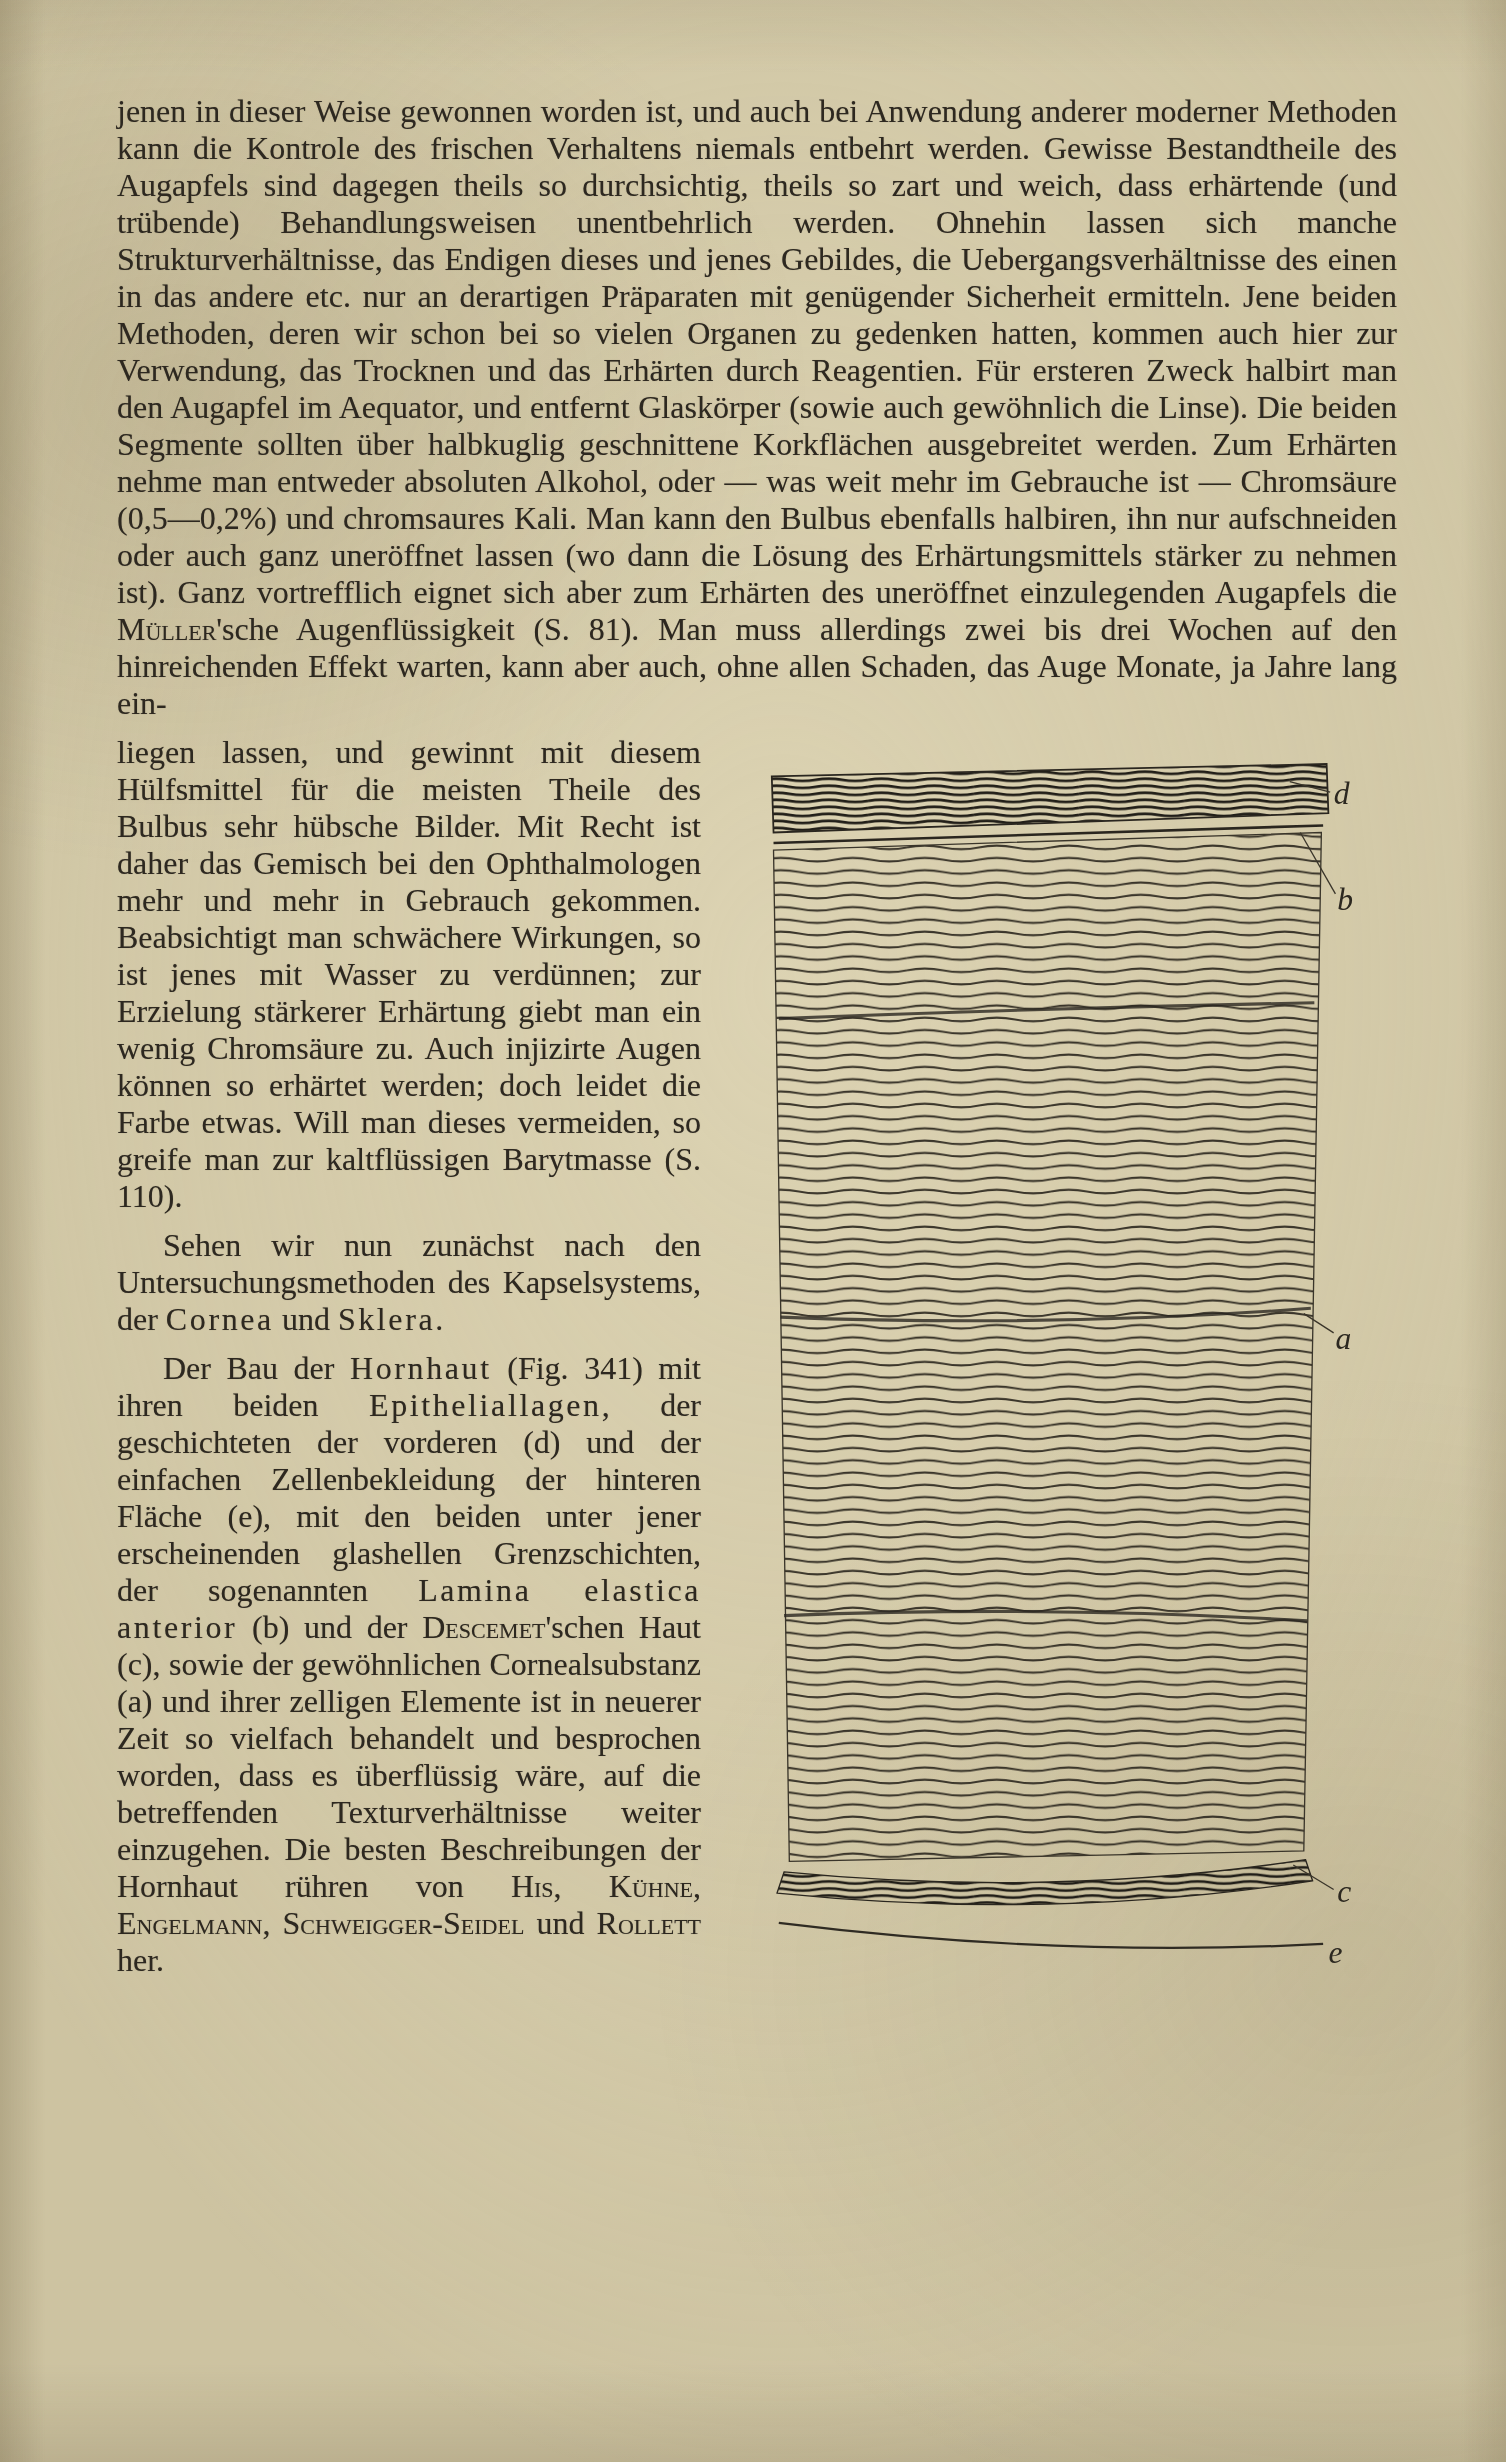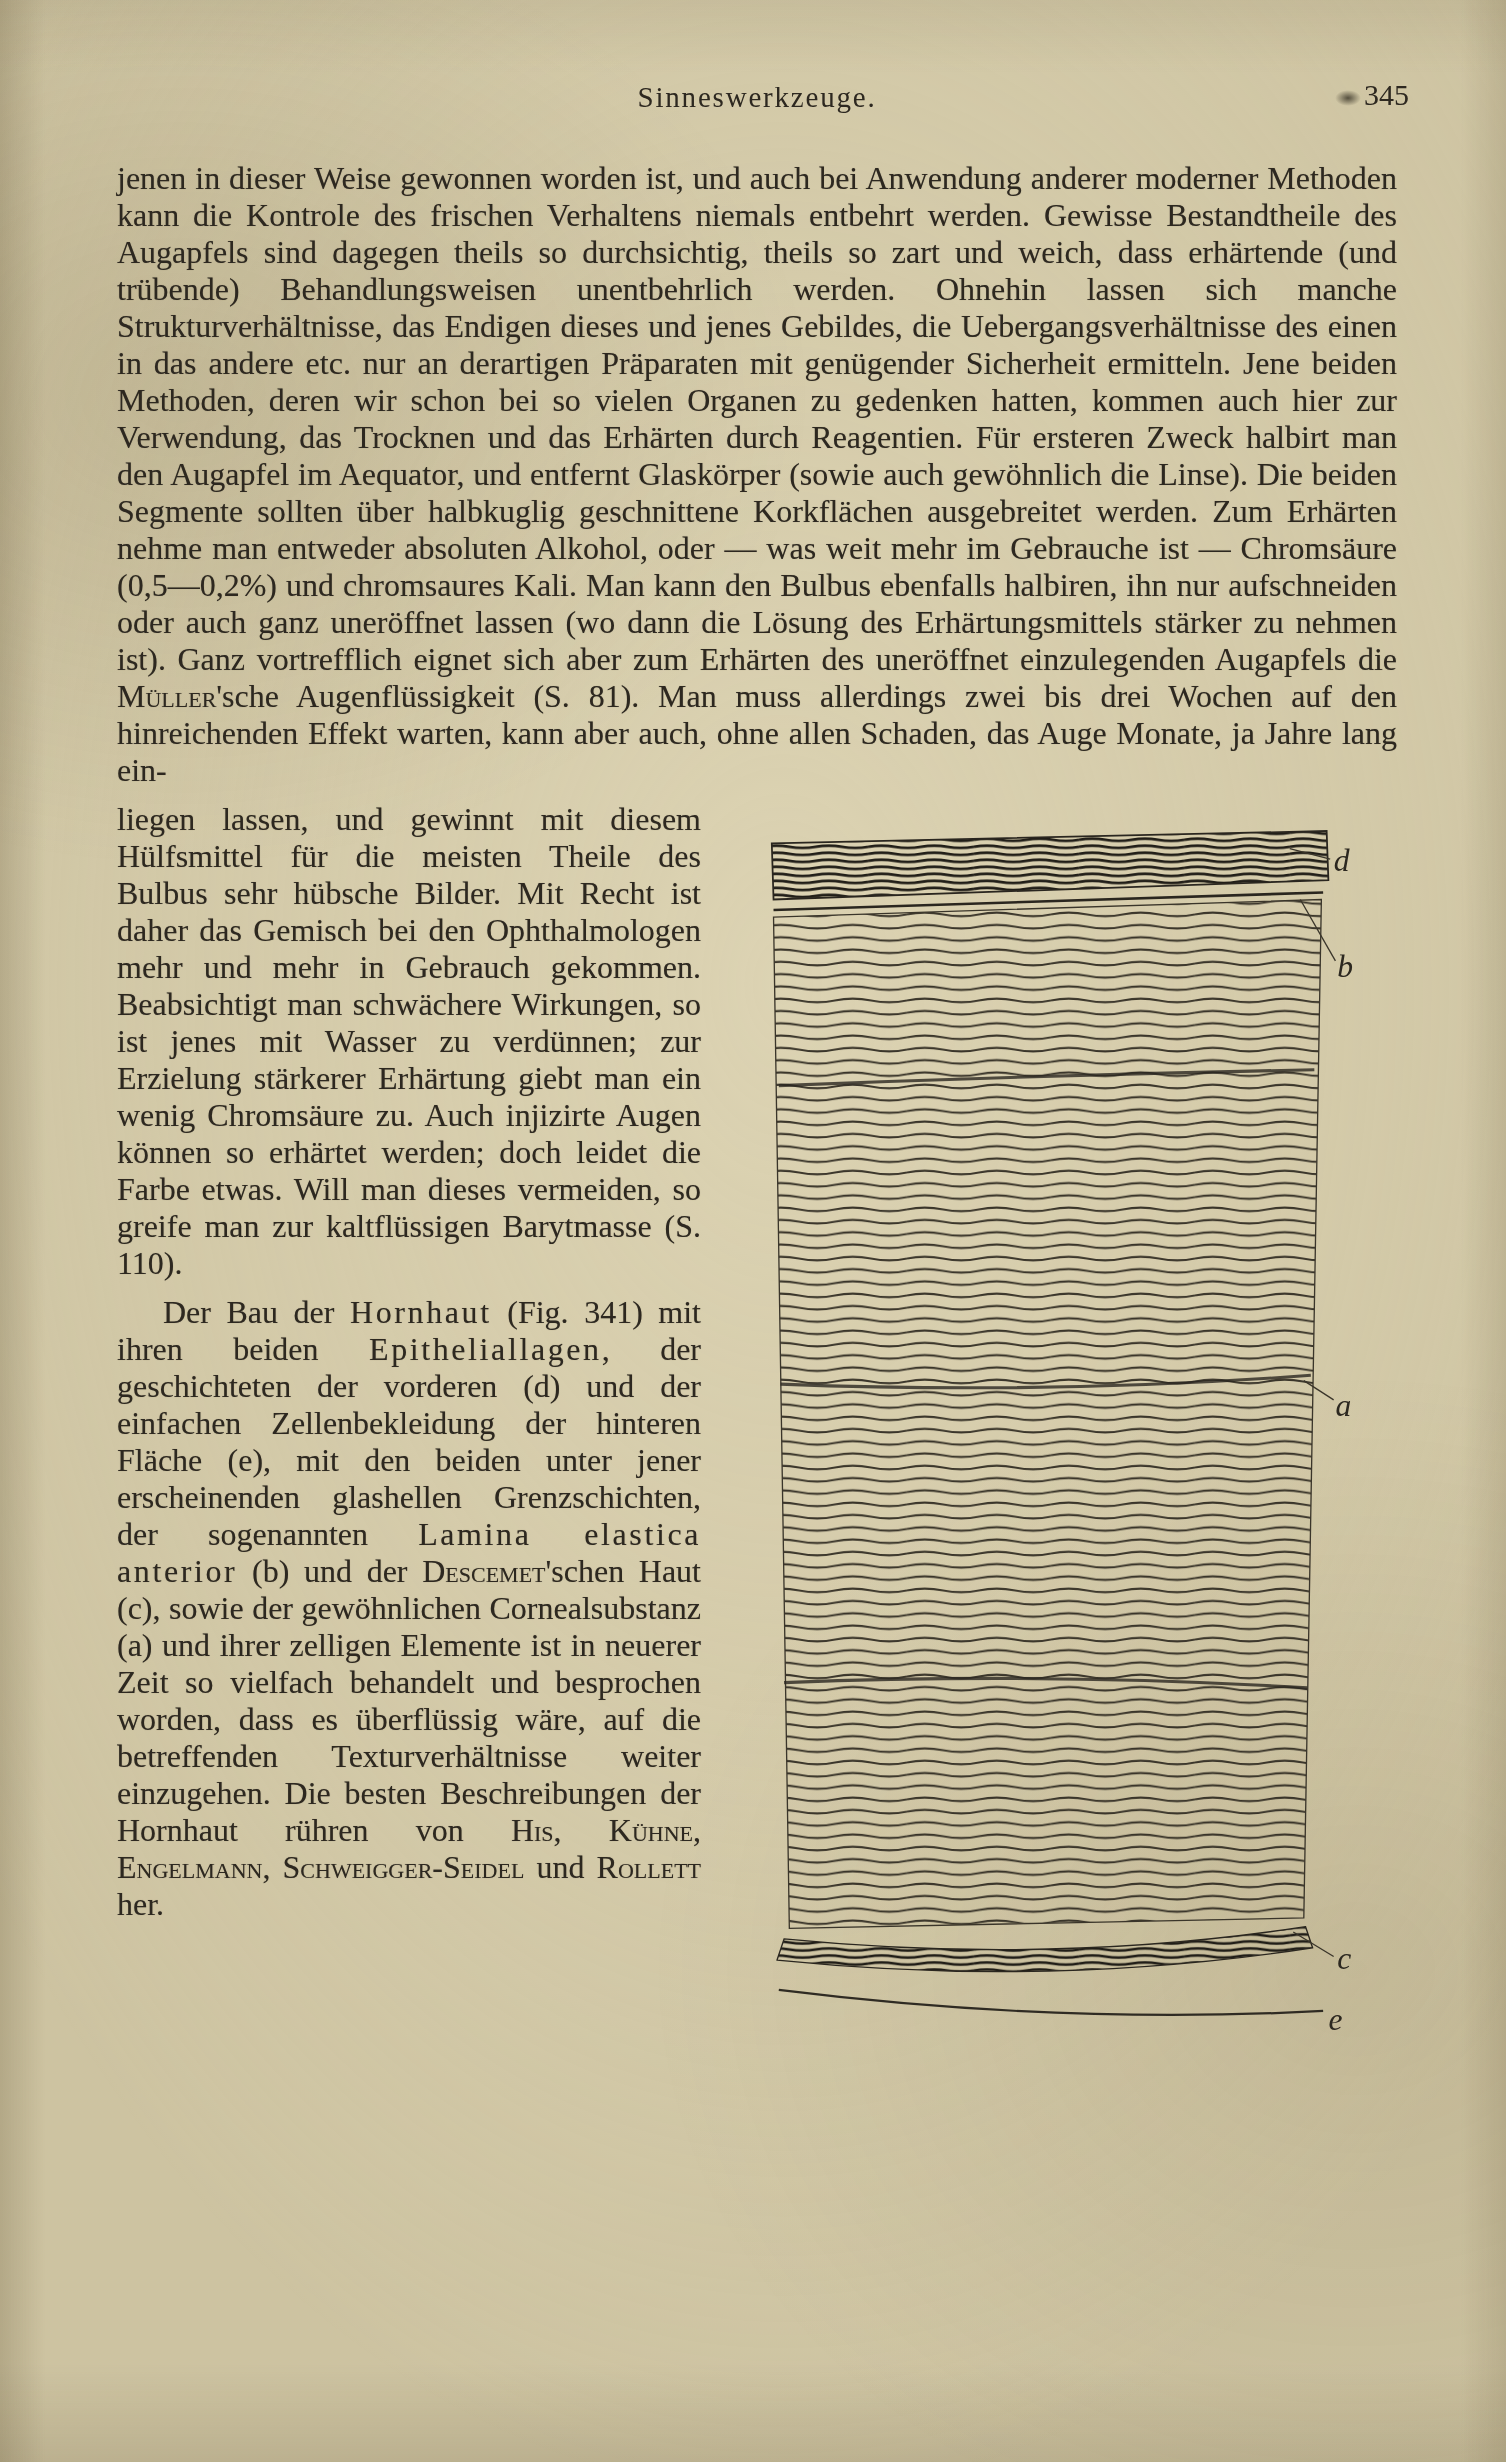--- a/index.html
+++ b/index.html
@@ -45,24 +45,20 @@
     margin-top:32px; font-size:20.6px; line-height:26px;
     text-align:justify; color:#363126; padding:0 3.5px;
     text-shadow:0 0 0.9px rgba(45,40,30,0.3);
   }
 </style>
 </head>
 <body>
 
 <div class="page">
 
-  <div class="header">
-    <div class="title">Sinneswerkzeuge.</div>
-    <div class="page-num-wrap"><span class="smudge"></span><span>345</span></div>
-  </div>
 
   <div class="content">
 
     <p class="body-text"><span>jenen in dieser Weise gewonnen worden ist, und auch bei Anwendung anderer moderner Methoden kann die Kontrole des frischen Verhaltens niemals entbehrt werden. Gewisse Bestandtheile des Augapfels sind dagegen theils so durchsichtig, theils so zart und weich, dass erhärtende (und trübende) Behandlungsweisen unentbehrlich werden. Ohnehin lassen sich manche Strukturverhältnisse, das Endigen dieses und jenes Gebildes, die Uebergangsverhältnisse des einen in das andere etc. nur an derartigen Präparaten mit genügender Sicherheit ermitteln. Jene beiden Methoden, deren wir schon bei so vielen Organen zu gedenken hatten, kommen auch hier zur Verwendung, das Trocknen und das Erhärten durch Reagentien. Für ersteren Zweck halbirt man den Augapfel im Aequator, und entfernt Glaskörper (sowie auch gewöhnlich die Linse). Die beiden Segmente sollten über halbkuglig geschnittene Korkflächen ausgebreitet werden. Zum Erhärten nehme man entweder absoluten Alkohol, oder — was weit mehr im Gebrauche ist — Chromsäure (0,5—0,2%) und chromsaures Kali. Man kann den Bulbus ebenfalls halbiren, ihn nur aufschneiden oder auch ganz uneröffnet lassen (wo dann die Lösung des Erhärtungsmittels stärker zu nehmen ist). Ganz vortrefflich eignet sich aber zum Erhärten des uneröffnet einzulegenden Augapfels die </span><span class="sc">Müller</span><span>'sche Augenflüssigkeit (S. 81). Man muss allerdings zwei bis drei Wochen auf den hinreichenden Effekt warten, kann aber auch, ohne allen Schaden, das Auge Monate, ja Jahre lang ein-</span></p>
 
     <div class="wrap-zone">
 
       <figure class="fig">
         <svg class="fig-art" viewBox="0 0 680 1380" width="597" height="1212" aria-hidden="true">
           <defs>
@@ -95,19 +91,20 @@
           <text class="fig-label" x="650" y="56">d</text>
           <text class="fig-label" x="654" y="176">b</text>
           <text class="fig-label" x="652" y="676">a</text>
           <text class="fig-label" x="654" y="1306">c</text>
           <text class="fig-label" x="644" y="1376">e</text>
         </svg>
       </figure>
 
       <p class="body-text">liegen lassen, und gewinnt mit diesem Hülfsmittel für die meisten Theile des Bulbus sehr hübsche Bilder. Mit Recht ist daher das Gemisch bei den Ophthalmologen mehr und mehr in Gebrauch gekommen. Beabsichtigt man schwächere Wirkungen, so ist jenes mit Wasser zu verdünnen; zur Erzielung stärkerer Erhärtung giebt man ein wenig Chromsäure zu. Auch injizirte Augen können so erhärtet werden; doch leidet die Farbe etwas. Will man dieses vermeiden, so greife man zur kaltflüssigen Barytmasse (S. 110).</p>
 
+      <p class="body-text indent"><span>Sehen wir nun zunächst nach den Untersuchungsmethoden des Kapselsystems, der </span><span class="sp">Cornea</span><span> und </span><span class="sp">Sklera</span><span>.</span></p>
 
       <p class="body-text indent"><span>Der Bau der </span><span class="sp">Hornhaut</span><span> (Fig. 341) mit ihren beiden </span><span class="sp">Epitheliallagen</span><span>, der geschichteten der vorderen (d) und der einfachen Zellenbekleidung der hinteren Fläche (e), mit den beiden unter jener erscheinenden glashellen Grenzschichten, der sogenannten </span><span class="sp">Lamina elastica anterior</span><span> (b) und der </span><span class="sc">Descemet</span><span>'schen Haut (c), sowie der gewöhnlichen Cornealsubstanz (a) und ihrer zelligen Elemente ist in neuerer Zeit so vielfach behandelt und besprochen worden, dass es überflüssig wäre, auf die betreffenden Texturverhältnisse weiter einzugehen. Die besten Beschreibungen der Hornhaut rühren von </span><span class="sc">His</span><span>, </span><span class="sc">Kühne</span><span>, </span><span class="sc">Engelmann</span><span>, </span><span class="sc">Schweigger-Seidel</span><span> und </span><span class="sc">Rollett</span><span> her.</span></p>
 
     </div>
   </div>
 </div>
 
 
 </body></html>

